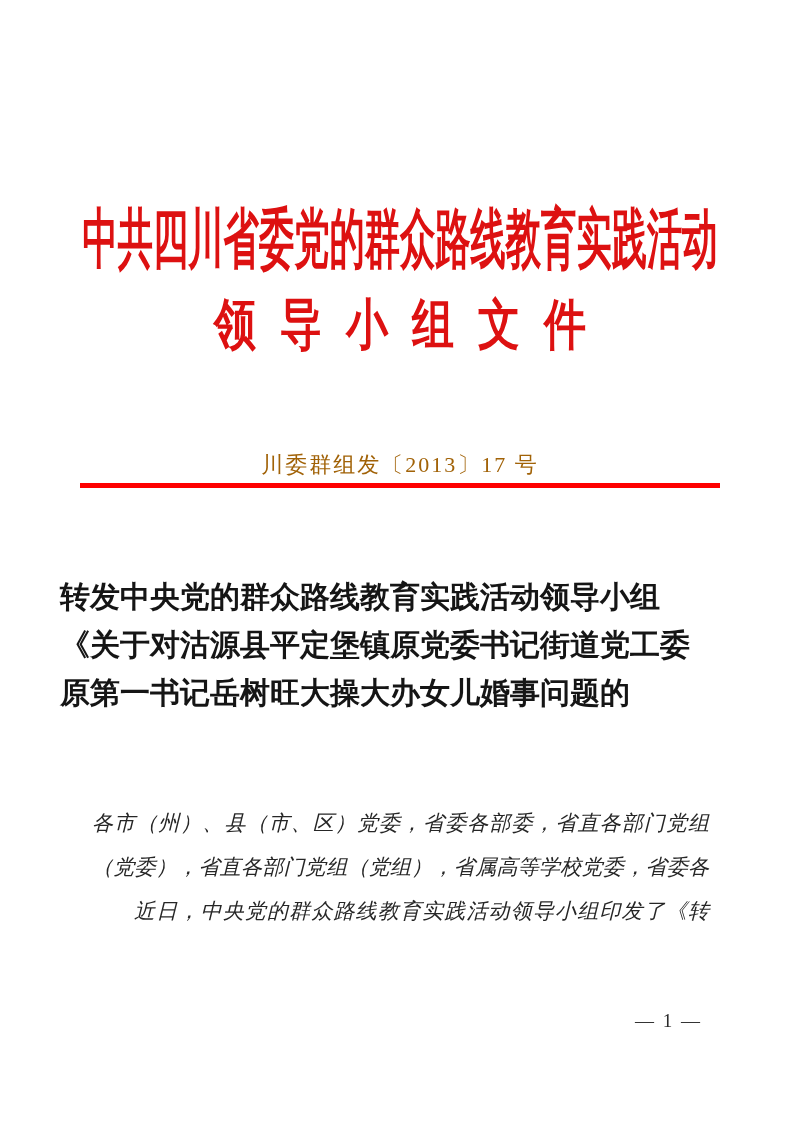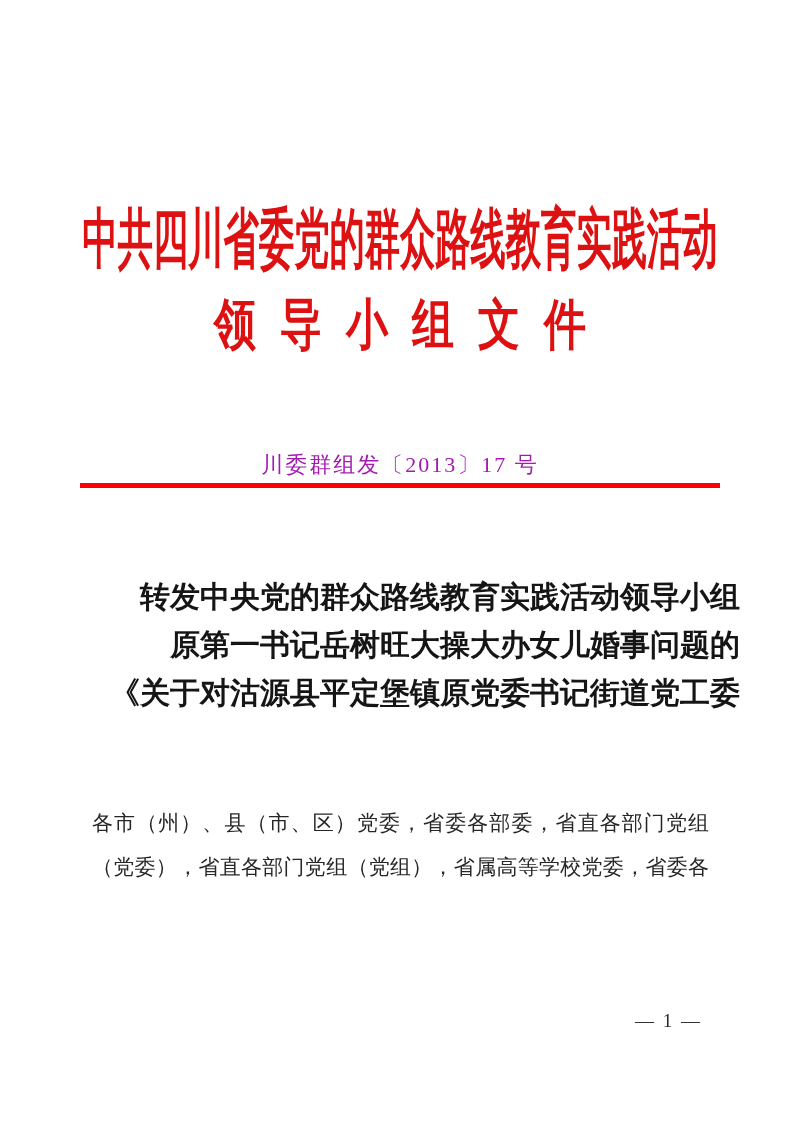--- a/index.html
+++ b/index.html
@@ -53,58 +53,59 @@
   
   .doc-number {
     position: absolute;
     top: 450px;
     left: 0;
     width: 100%;
     box-sizing: border-box;
     text-align: center;
     font-size: 22px;
     letter-spacing: 2px;
-    color: #a21caf;
+    color: #a16207;
   }
 
   
   .red-rule {
     position: absolute;
     top: 483px;
     left: 80px;
     width: 640px;
     height: 5px;
     background: var(--rule-red, #fe0000);
   }
 
   
   .doc-title {
     position: absolute;
     top: 573px;
     left: 60px;
     width: 680px;
-    text-align: right;
+    text-align: left;
     font-size: 30px;
     font-weight: bold;
     line-height: 48px;
     color: #151515;
   }
   .doc-title .title-line {
     white-space: nowrap;
   }
 
   
   .body-text {
     position: absolute;
     top: 801px;
     left: 92px;
     width: 617px;
     font-size: 21px;
     line-height: 44px;
     color: #262626;
+    font-style: italic;
   }
   .body-text .line {
     white-space: nowrap;
   }
   .body-text .line.fill {
     white-space: normal;
     text-align: justify;
     text-align-last: justify;
   }
   .body-text .line.indent {
@@ -130,24 +131,25 @@
   <div class="letterhead-org">中共四川省委党的群众路线教育实践活动</div>
 
   <div class="letterhead-type">领导小组文件</div>
 
   <div class="doc-number">川委群组发〔2013〕17 号</div>
 
   <div class="red-rule"></div>
 
   <div class="doc-title">
     <div class="title-line">转发中央党的群众路线教育实践活动领导小组</div>
+    <div class="title-line">《关于对沽源县平定堡镇原党委书记街道党工委</div>
     <div class="title-line">原第一书记岳树旺大操大办女儿婚事问题的</div>
-    <div class="title-line">《关于对沽源县平定堡镇原党委书记街道党工委</div>
   </div>
 
   <div class="body-text">
     <div class="line fill">各市（州）、县（市、区）党委，省委各部委，省直各部门党组</div>
     <div class="line fill">（党委），省直各部门党组（党组），省属高等学校党委，省委各</div>
+    <div class="line fill indent">近日，中央党的群众路线教育实践活动领导小组印发了《转</div>
   </div>
 
   <div class="page-number">— 1 —</div>
 
 </div>
 
 </body></html>

